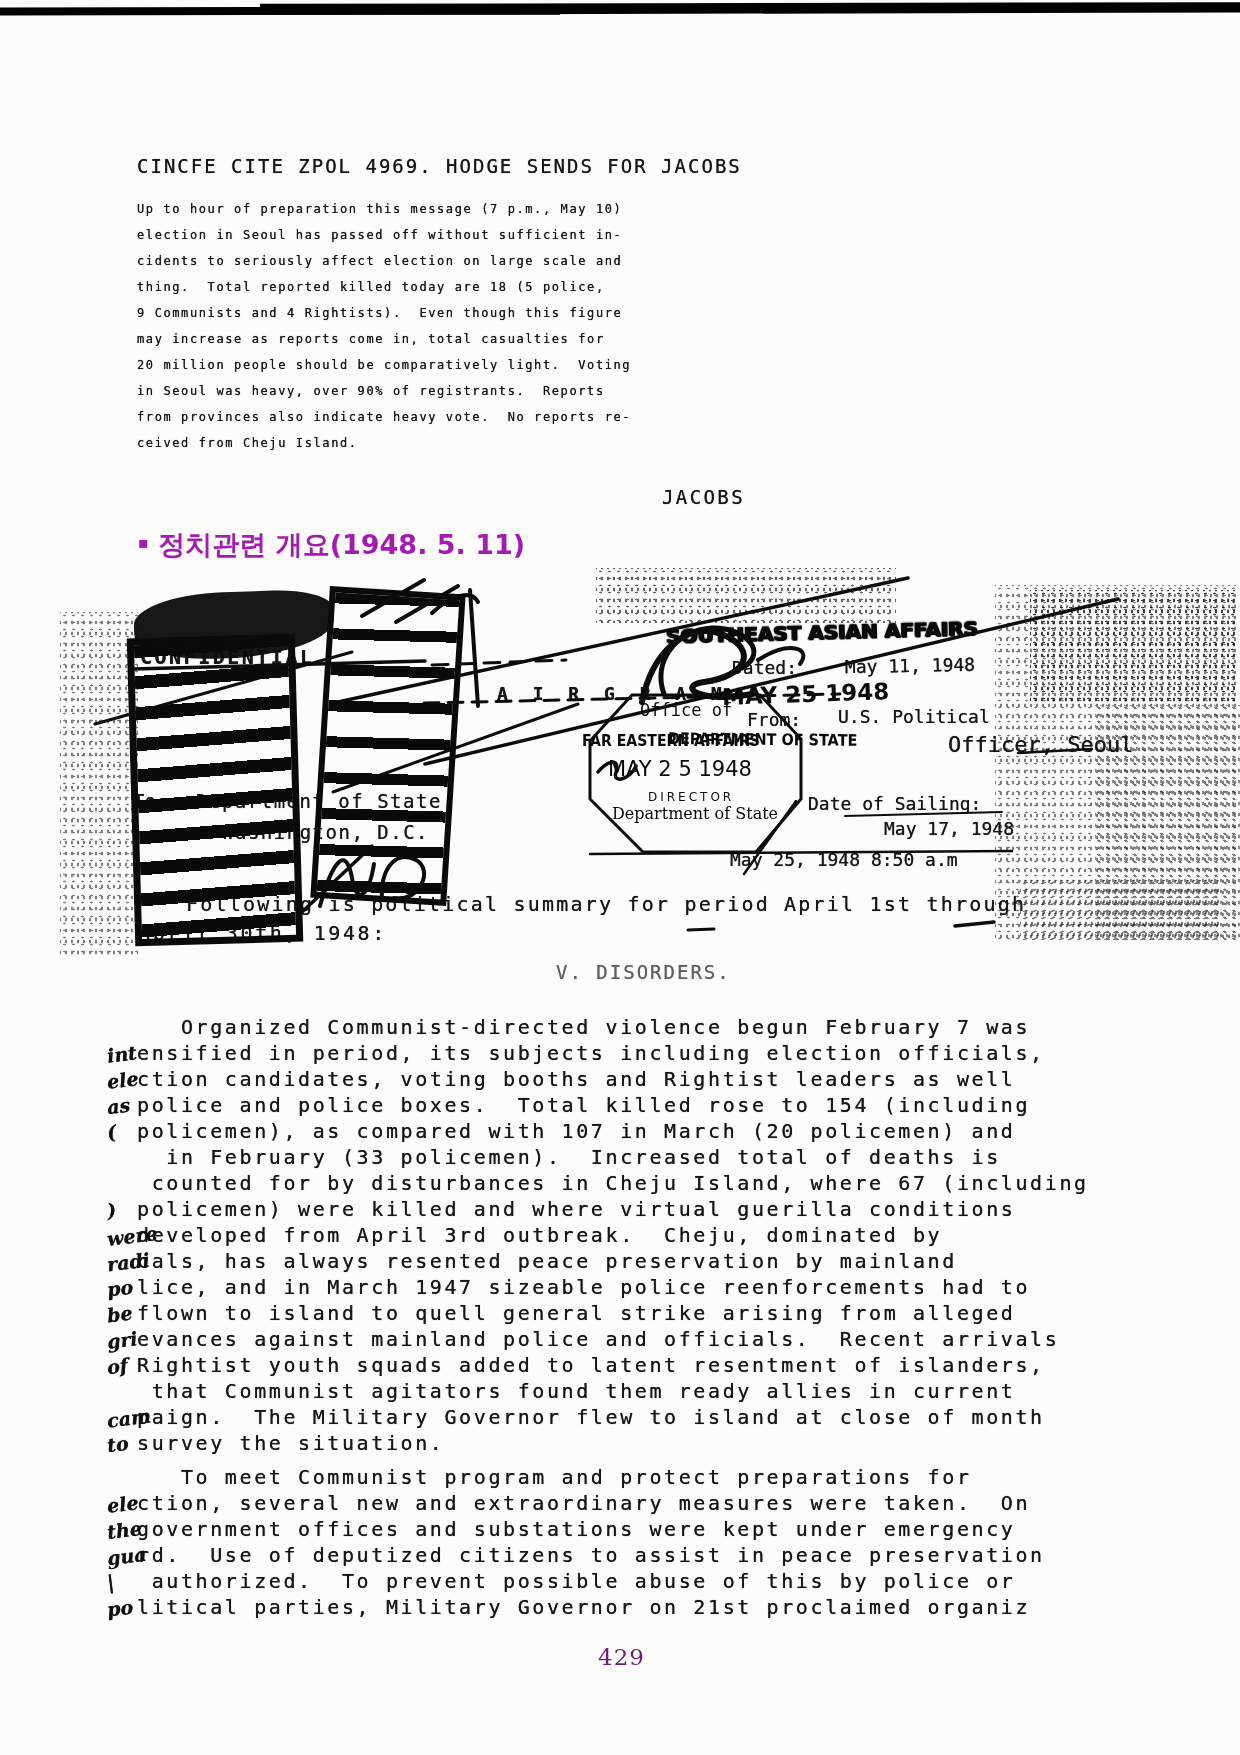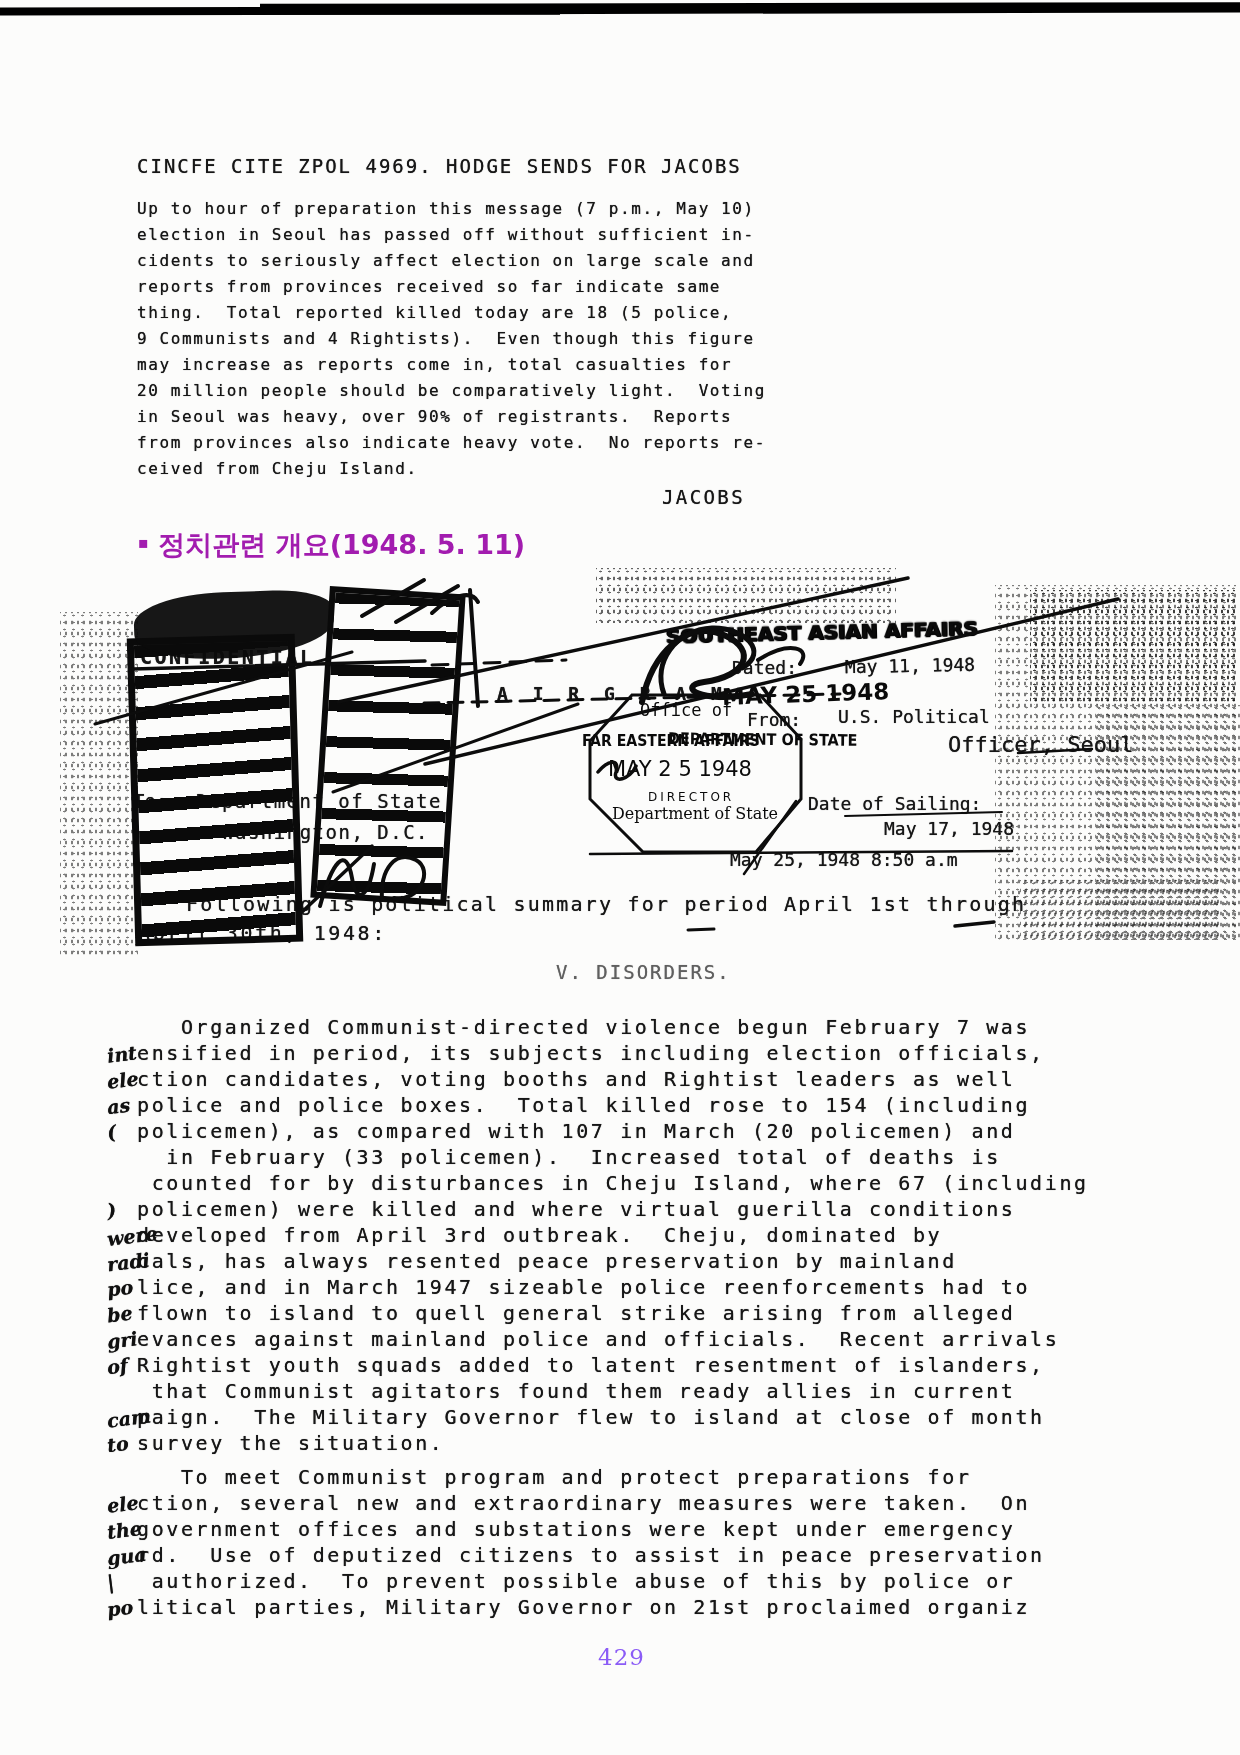--- a/index.html
+++ b/index.html
@@ -27,25 +27,24 @@
 <body>
 
 <div class="page">
 
   <div class="abs" style="left:0;top:6px;width:1240px;height:8px;background:#000;transform:rotate(-.15deg);z-index:5;"></div>
   <div class="abs" style="left:260px;top:3px;width:980px;height:7px;background:#000;transform:rotate(-.1deg);z-index:5;"></div>
   <div class="abs" style="left:0;top:12px;width:560px;height:3px;background:#000;opacity:.8;z-index:5;"></div>
 
   <div class="typed mono tw" style="left:137px;top:155px;font-size:19px;letter-spacing:2px;">CINCFE CITE ZPOL 4969.  HODGE SENDS FOR JACOBS</div>
 
-  <div class="typed mono tw" style="left:137px;top:196px;font-size:16px;letter-spacing:1.6px;line-height:26px;">
+  <div class="typed mono tw" style="left:137px;top:196px;font-size:12px;letter-spacing:1.6px;line-height:26px;">
       <div class="tline"><span>Up to hour of preparation this message (7 p.m., May 10)</span></div>
       <div class="tline"><span>election in Seoul has passed off without sufficient in-</span></div>
       <div class="tline"><span>cidents to seriously affect election on large scale and</span></div>
-      <div class="tline"><span>reports from provinces received so far indicate same</span></div>
       <div class="tline"><span>thing.  Total reported killed today are 18 (5 police,</span></div>
       <div class="tline"><span>9 Communists and 4 Rightists).  Even though this figure</span></div>
       <div class="tline"><span>may increase as reports come in, total casualties for</span></div>
       <div class="tline"><span>20 million people should be comparatively light.  Voting</span></div>
       <div class="tline"><span>in Seoul was heavy, over 90% of registrants.  Reports</span></div>
       <div class="tline"><span>from provinces also indicate heavy vote.  No reports re-</span></div>
       <div class="tline"><span>ceived from Cheju Island.</span></div>
     </div>
 
   <div class="typed mono tw" style="left:662px;top:486px;font-size:19px;letter-spacing:2.4px;">JACOBS</div>
@@ -122,21 +121,21 @@
 
   <div class="typed mono tw" style="left:137px;top:1464px;font-size:20px;letter-spacing:2.6px;line-height:26px;">
       <div class="tline"><span>   To meet Communist program and protect preparations for</span></div>
       <div class="tline"><span class="hand">ele</span><span>ction, several new and extraordinary measures were taken.  On</span></div>
       <div class="tline"><span class="hand">the</span><span>government offices and substations were kept under emergency</span></div>
       <div class="tline"><span class="hand">gua</span><span>rd.  Use of deputized citizens to assist in peace preservation</span></div>
       <div class="tline"><span class="hand">|</span><span> authorized.  To prevent possible abuse of this by police or</span></div>
       <div class="tline"><span class="hand">po</span><span>litical parties, Military Governor on 21st proclaimed organiz</span></div>
     </div>
 
-  <div class="typed serif" style="left:598px;top:1644px;font-size:23px;color:#8b5cf6;letter-spacing:1px;">429</div>
+  <div class="typed serif" style="left:598px;top:1644px;font-size:23px;color:#701a75;letter-spacing:1px;">429</div>
 
   <svg class="abs" width="1240" height="1755" viewBox="0 0 1240 1755" style="left:0;top:0;z-index:6;pointer-events:none;">
     <g stroke="#0c0c0c" fill="none" stroke-linecap="round">
       <line x1="95" y1="724" x2="352" y2="652" stroke-width="3"></line>
       <line x1="338" y1="702" x2="908" y2="578" stroke-width="3.5"></line>
       <line x1="425" y1="764" x2="1118" y2="599" stroke-width="3.5"></line>
       <line x1="333" y1="792" x2="578" y2="704" stroke-width="3"></line>
       <line x1="744" y1="874" x2="796" y2="801" stroke-width="2.5"></line>
       <line x1="470" y1="590" x2="478" y2="706" stroke-width="4"></line>
       <line x1="133" y1="669" x2="425" y2="661" stroke-width="3.5"></line>

